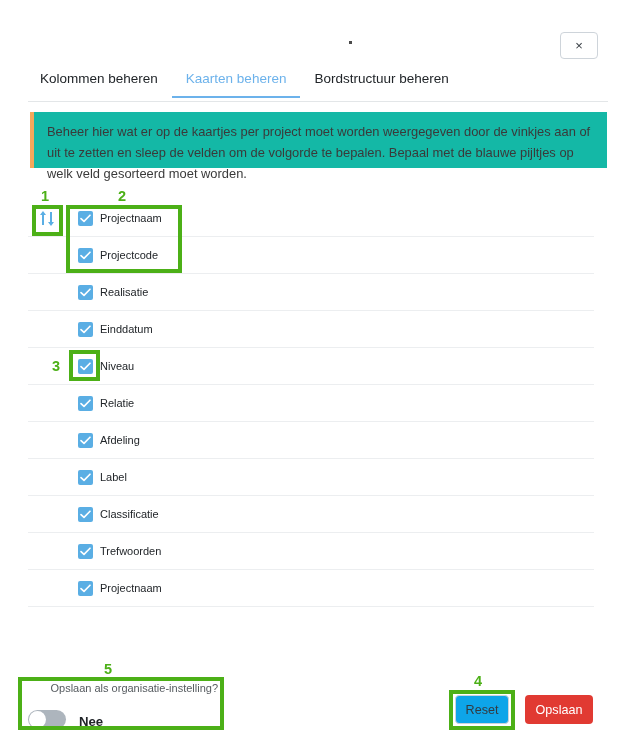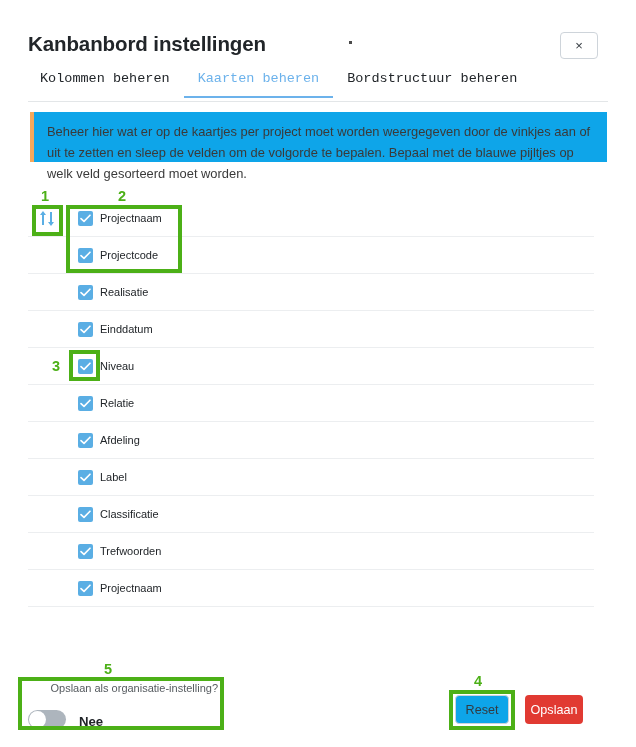--- a/index.html
+++ b/index.html
@@ -74,21 +74,20 @@
 
   
   .tabs {
     position: absolute;
     left: 28px;
     top: 70px;
     width: 580px;
     height: 32px;
     display: flex;
     align-items: flex-start;
-    font-family: Liberation Mono, monospace;
   }
   .tab {
     font-size: 13.5px;
     color: #212529;
     padding: 0 14px 9px 14px;
     cursor: pointer;
     white-space: nowrap;
     line-height: 17px;
   }
   .tab:first-child { padding-left: 12px; }
@@ -104,22 +103,22 @@
     height: 1px;
     background: #e3e6e8;
   }
 
   
   .info-banner {
     position: absolute;
     left: 30px;
     top: 112px;
     width: 577px;
-    height: 50px;
-    background: #0ea5e9;
+    height: 56px;
+    background: #14b8a6;
     border-left: 4px solid #f5a85c;
     box-sizing: border-box;
     padding: 9px 12px 0 13px;
   }
   .info-text {
     font-size: 12.9px;
     color: #3a3a3a;
     line-height: 21px;
   }
 
@@ -227,21 +226,21 @@
     display: flex;
     align-items: center;
     justify-content: center;
     box-sizing: border-box;
     font-family: "Liberation Sans", sans-serif;
   }
   .btn-save {
     position: absolute;
     left: 525px;
     top: 695px;
-    width: 58px;
+    width: 68px;
     height: 29px;
     border: none;
     border-radius: 4px;
     background: #e13a32;
     font-size: 12.6px;
     color: #ffffff;
     cursor: pointer;
     display: flex;
     align-items: center;
     justify-content: center;
@@ -264,21 +263,20 @@
     line-height: 16px;
     pointer-events: none;
   }
 </style>
 </head>
 <body>
 
 <div class="dialog">
 
   <div class="dlg-header">
-    <div class="dlg-title">Kanbanbord instellingen</div>
     <div class="title-dot"></div>
     <div class="close-btn">
       <span class="close-glyph">×</span>
     </div>
   </div>
 
   <div class="tabs">
     <div class="tab">Kolommen beheren</div>
     <div class="tab active">Kaarten beheren</div>
     <div class="tab">Bordstructuur beheren</div>

